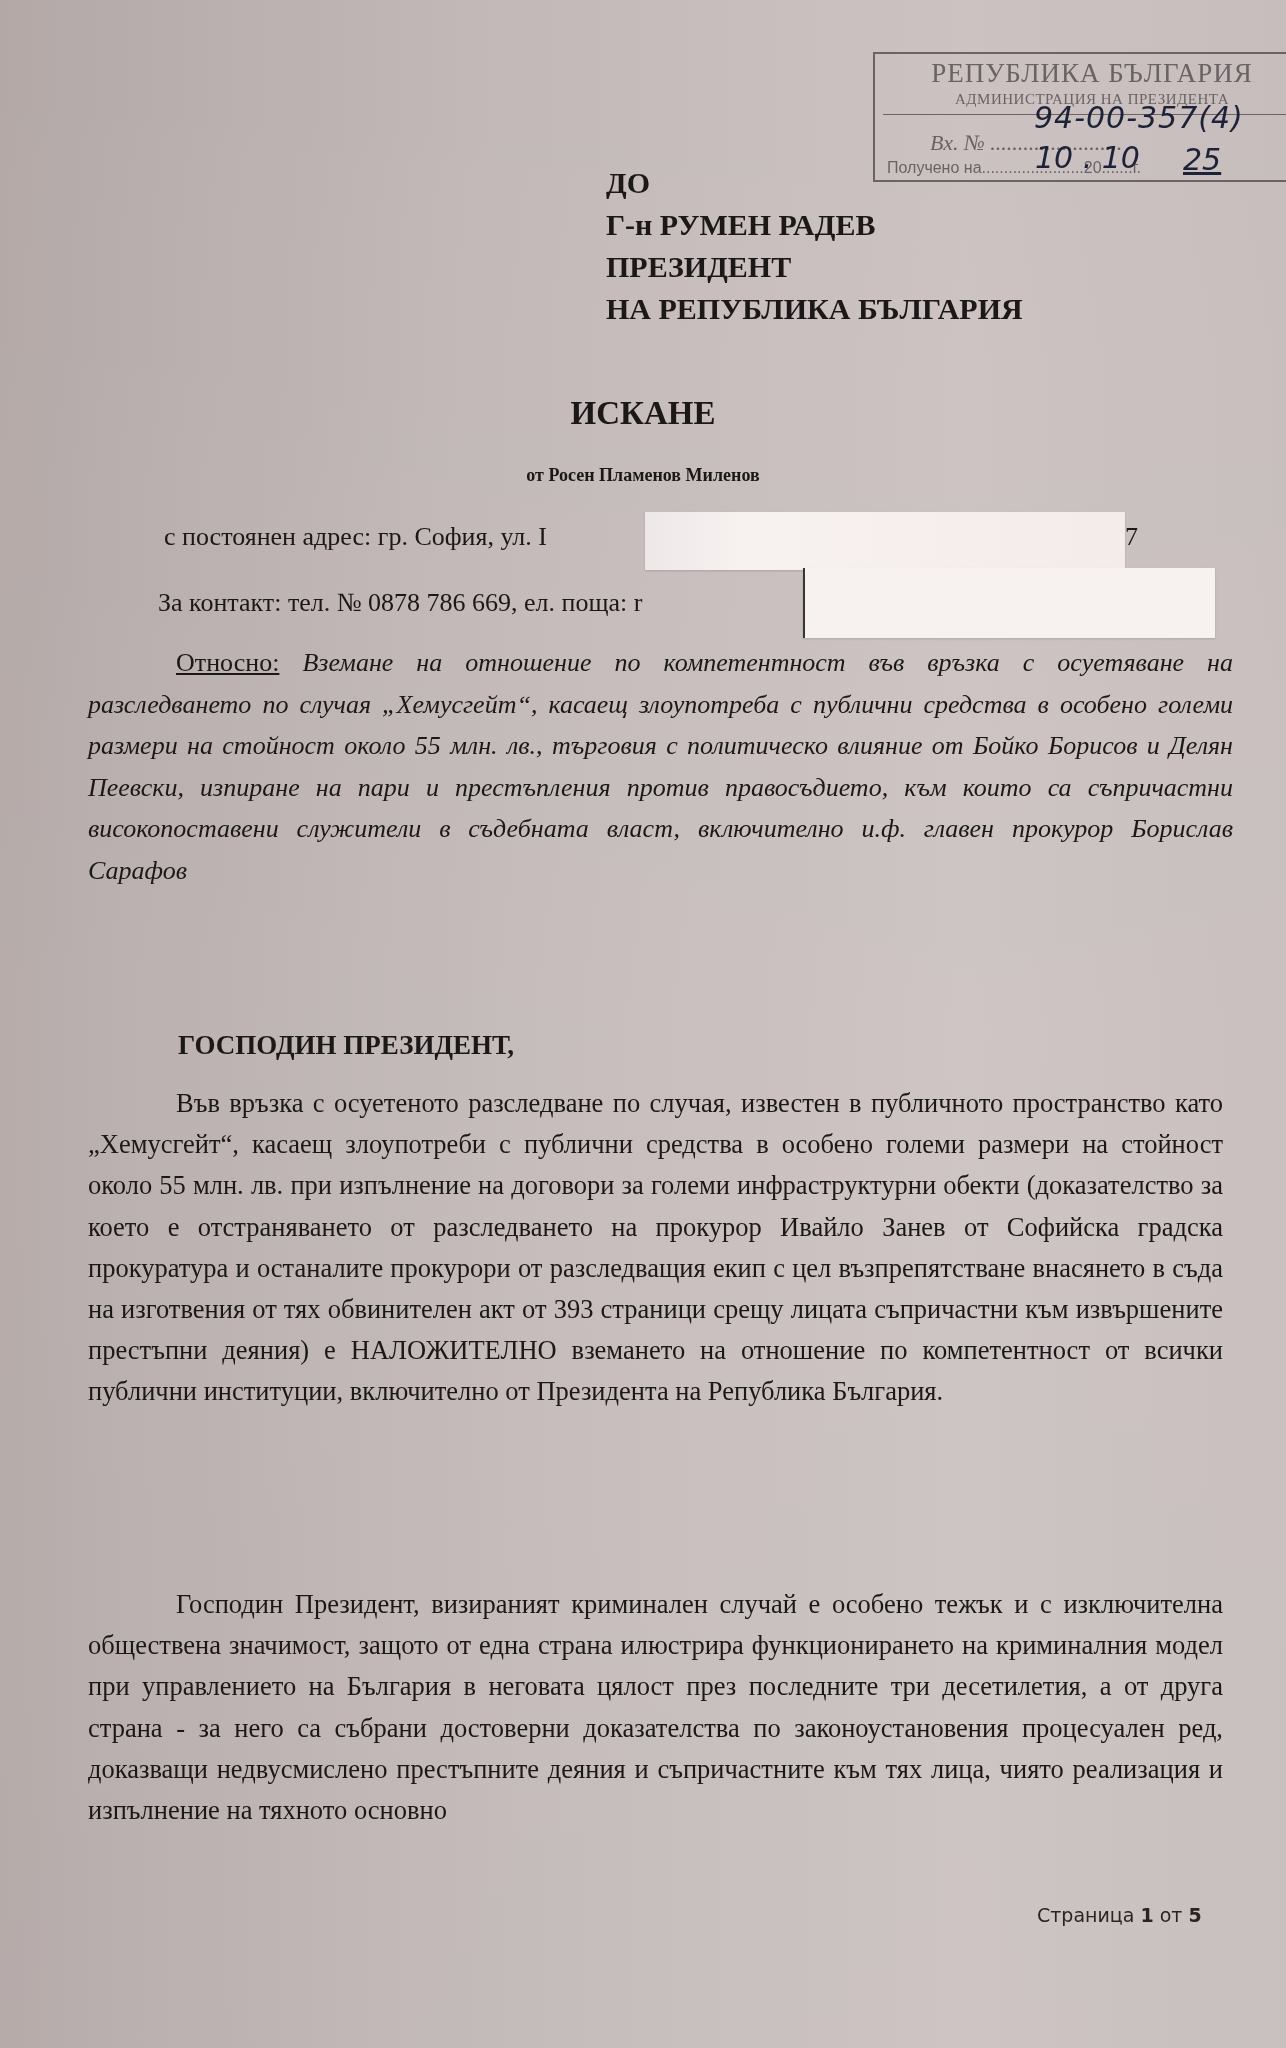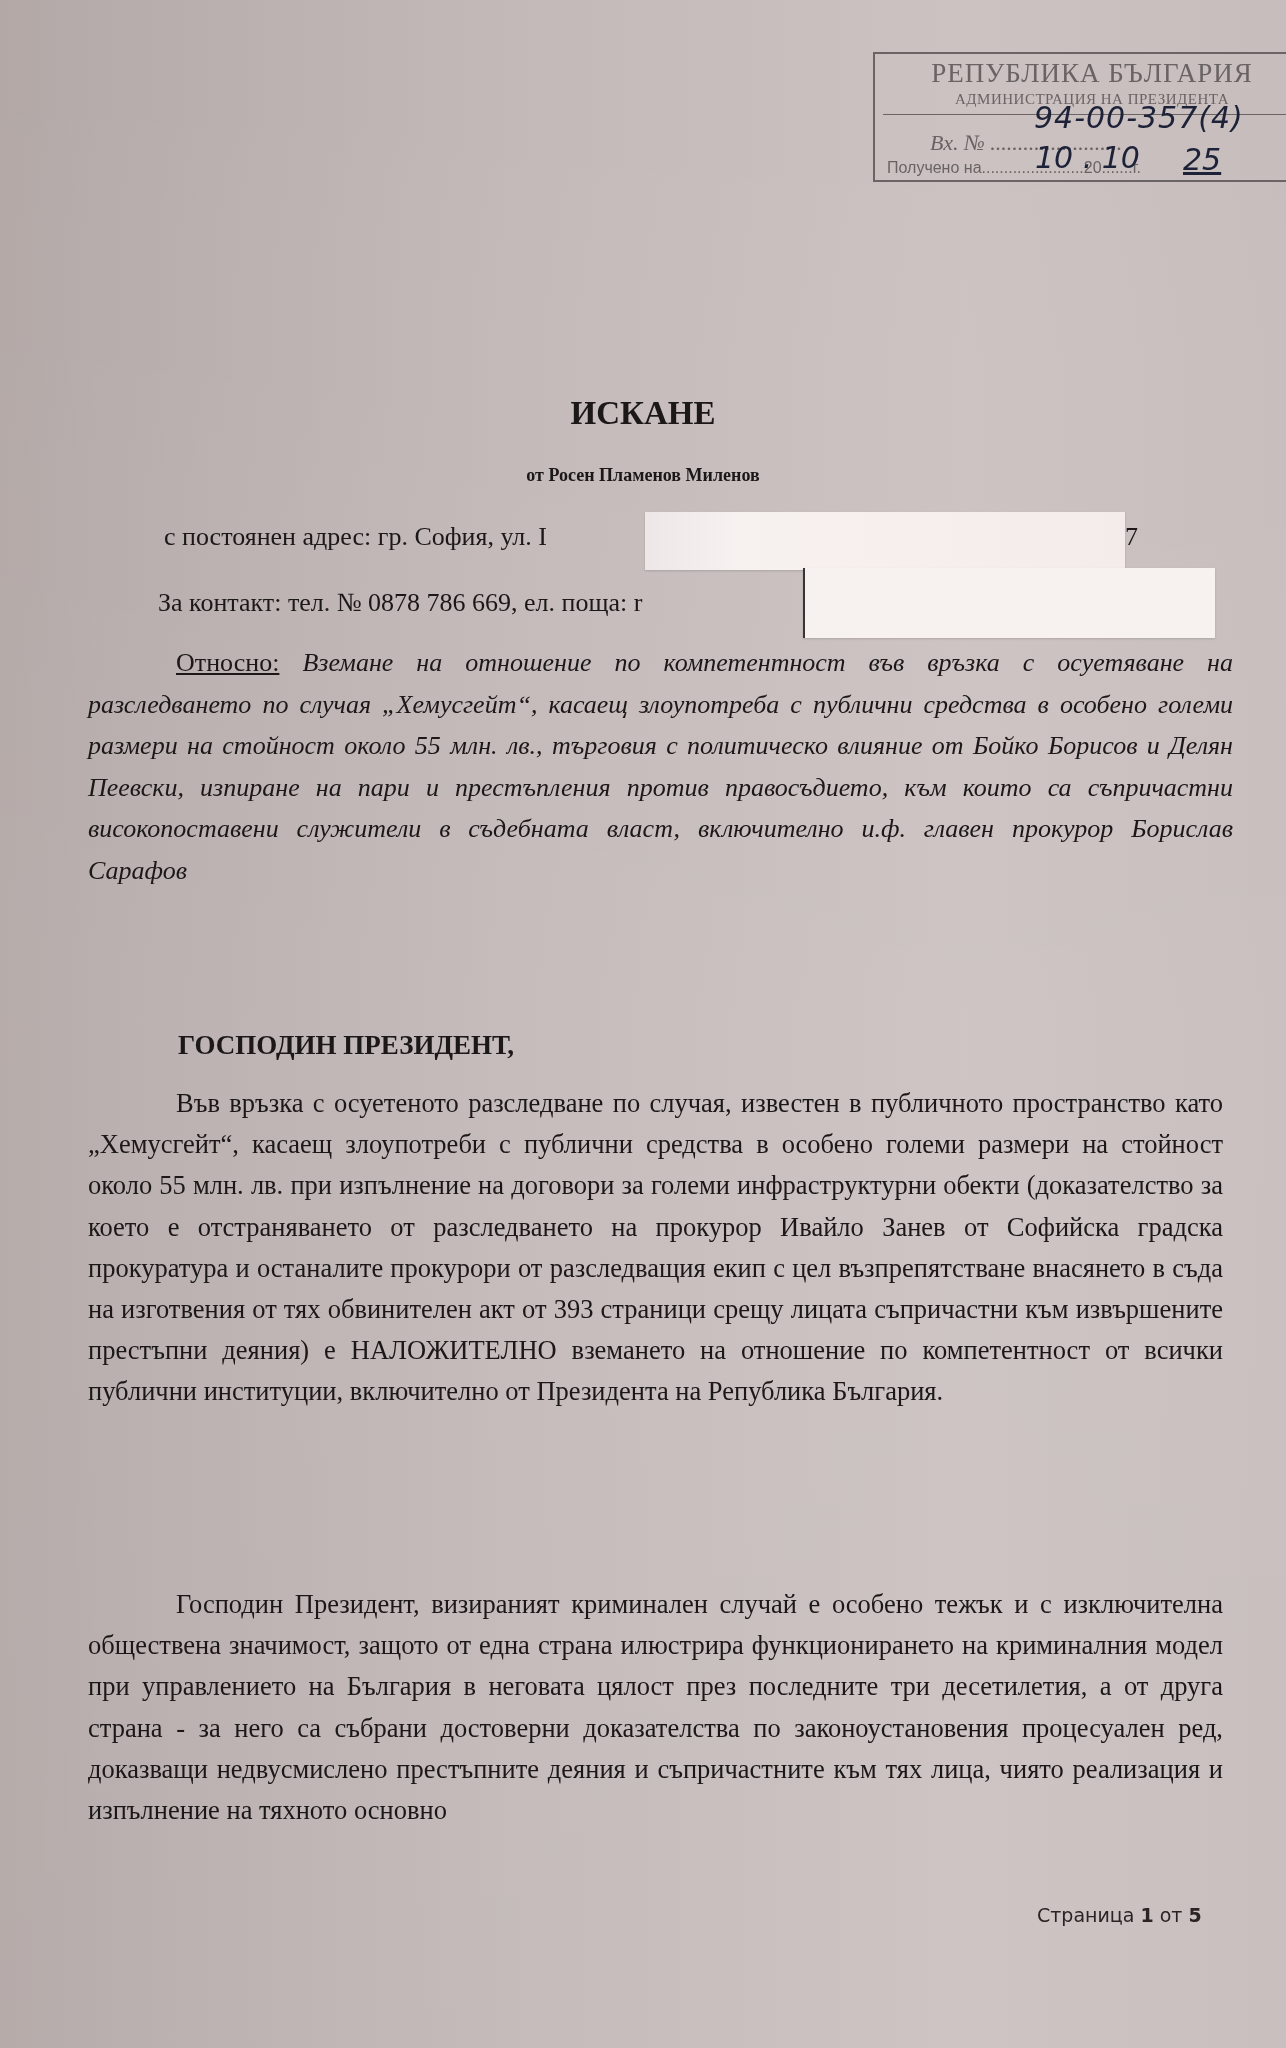--- a/index.html
+++ b/index.html
@@ -68,20 +68,26 @@
     <div class="row1">РЕПУБЛИКА БЪЛГАРИЯ</div>
     <div class="row2">АДМИНИСТРАЦИЯ НА ПРЕЗИДЕНТА</div>
     <div class="divider"></div>
     <div class="row3">Вх. № ........................</div>
     <div class="row4">Получено на.......................20.......г.</div>
   </div>
   <div class="hand num">94-00-357(4)</div>
   <div class="hand date">10 . 10</div>
   <div class="hand year">25</div>
 
+  <div class="addressee">
+    <div>ДО</div>
+    <div>Г-н РУМЕН РАДЕВ</div>
+    <div>ПРЕЗИДЕНТ</div>
+    <div>НА РЕПУБЛИКА БЪЛГАРИЯ</div>
+  </div>
 
   <div class="title">ИСКАНЕ</div>
   <div class="from">от Росен Пламенов Миленов</div>
 
   <div class="line addr">с постоянен адрес: гр. София, ул. I</div>
   <div class="line addr-end">7</div>
   <div class="redact r1"></div>
 
   <div class="line contact">За контакт: тел. № 0878 786 669, ел. поща: r</div>
   <div class="redact r2"></div>

